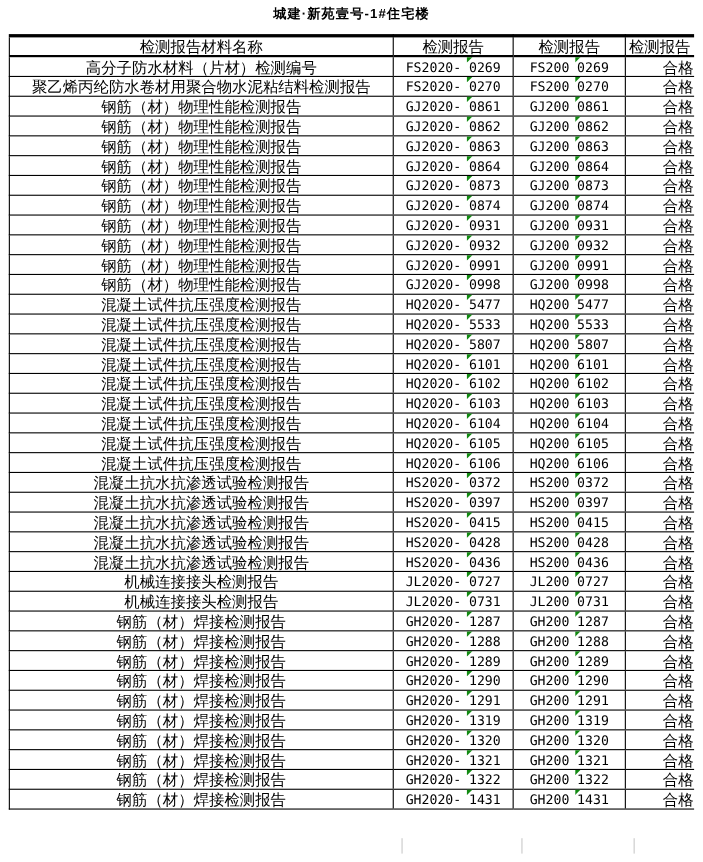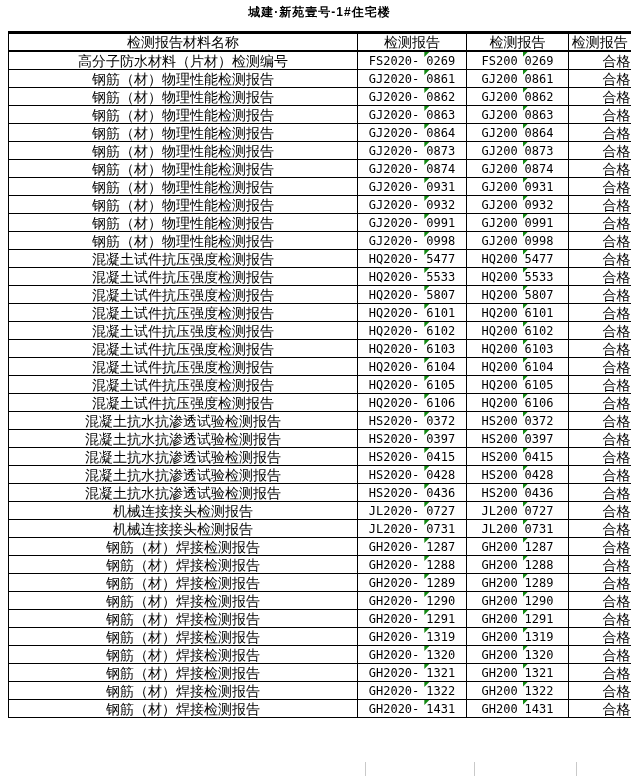--- a/index.html
+++ b/index.html
@@ -121,20 +121,36 @@
     </td>
     <td class="id">
       <span class="wrap">
         <span class="prefix">FS200</span>
             <span class="num"><i class="tri"></i><span>0269</span></span>
       </span>
     </td>
     <td class="result"><span>合格</span></td>
   </tr>
 
+  <tr>
+    <td class="name"><span>聚乙烯丙纶防水卷材用聚合物水泥粘结料检测报告</span></td>
+    <td class="id">
+      <span class="wrap">
+        <span class="prefix">FS2020-</span>
+            <span class="num"><i class="tri"></i><span>0270</span></span>
+      </span>
+    </td>
+    <td class="id">
+      <span class="wrap">
+        <span class="prefix">FS200</span>
+            <span class="num"><i class="tri"></i><span>0270</span></span>
+      </span>
+    </td>
+    <td class="result"><span>合格</span></td>
+  </tr>
 
 
   <tr>
     <td class="name"><span>钢筋（材）物理性能检测报告</span></td>
     <td class="id">
       <span class="wrap">
         <span class="prefix">GJ2020-</span>
             <span class="num"><i class="tri"></i><span>0861</span></span>
       </span>
     </td>

